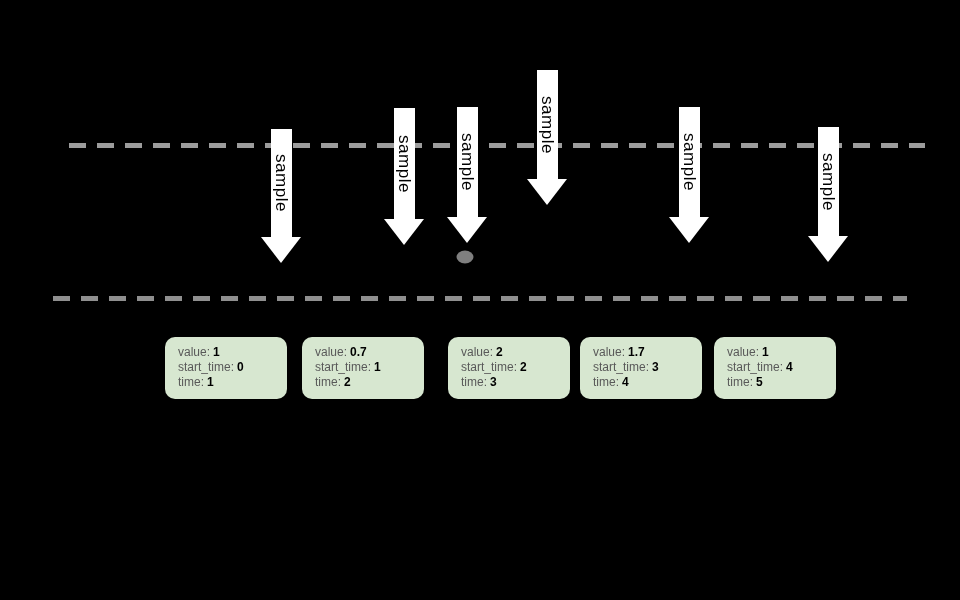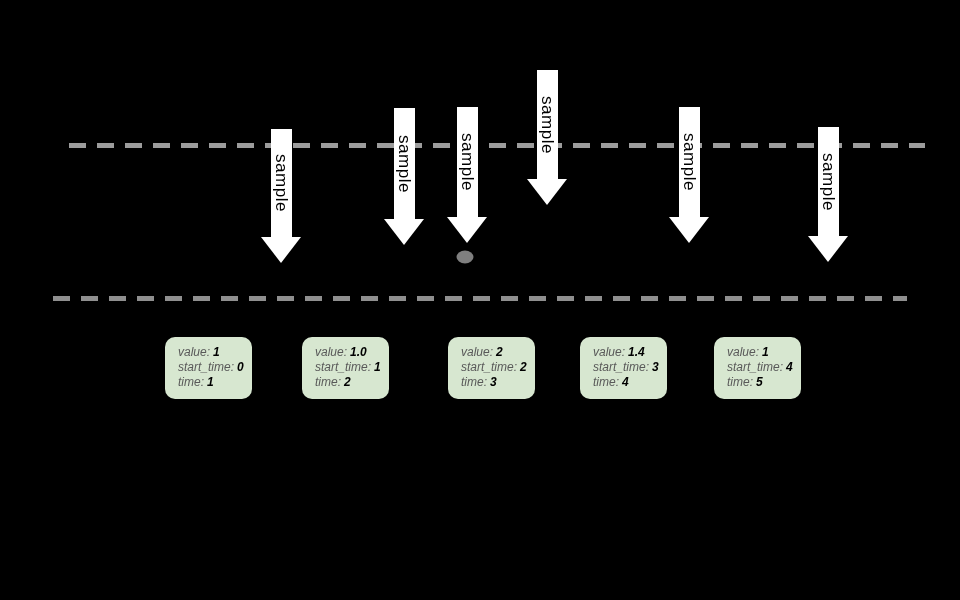--- a/index.html
+++ b/index.html
@@ -53,27 +53,26 @@
   .sample-dot {
     position: absolute;
     width: 17px;
     height: 13px;
     border-radius: 50%;
     transform: translate(-50%, -50%);
   }
   .record-box {
     position: absolute;
     top: 337px;
-    width: 87px;
+    width: 122px;
     height: 62px;
     box-sizing: border-box;
     border-radius: 10px;
     background: var(--record-bg, #d7e7d0);
     padding: 8px 6px 0 13px;
-    font-style: italic;
   }
   .record-line {
     font-size: 12px;
     line-height: 15px;
     white-space: nowrap;
   }
   .field-label {
     color: var(--record-label, #595959);
   }
   .field-value {
@@ -127,31 +126,31 @@
       </div>
     </div>
   <div class="sample-dot" style="left: 465px; top: 257px; background: rgb(127, 127, 127);"></div>
   <div id="records-group">
       <div class="record-box" style="left: 165px;">
         <div class="record-line"><span class="field-label">value:</span><span class="field-value">1</span></div>
         <div class="record-line"><span class="field-label">start_time:</span><span class="field-value">0</span></div>
         <div class="record-line"><span class="field-label">time:</span><span class="field-value">1</span></div>
       </div>
       <div class="record-box" style="left: 302px;">
-        <div class="record-line"><span class="field-label">value:</span><span class="field-value">1.0</span></div>
+        <div class="record-line"><span class="field-label">value:</span><span class="field-value">0.7</span></div>
         <div class="record-line"><span class="field-label">start_time:</span><span class="field-value">1</span></div>
         <div class="record-line"><span class="field-label">time:</span><span class="field-value">2</span></div>
       </div>
       <div class="record-box" style="left: 448px;">
         <div class="record-line"><span class="field-label">value:</span><span class="field-value">2</span></div>
         <div class="record-line"><span class="field-label">start_time:</span><span class="field-value">2</span></div>
         <div class="record-line"><span class="field-label">time:</span><span class="field-value">3</span></div>
       </div>
       <div class="record-box" style="left: 580px;">
-        <div class="record-line"><span class="field-label">value:</span><span class="field-value">1.4</span></div>
+        <div class="record-line"><span class="field-label">value:</span><span class="field-value">1.7</span></div>
         <div class="record-line"><span class="field-label">start_time:</span><span class="field-value">3</span></div>
         <div class="record-line"><span class="field-label">time:</span><span class="field-value">4</span></div>
       </div>
       <div class="record-box" style="left: 714px;">
         <div class="record-line"><span class="field-label">value:</span><span class="field-value">1</span></div>
         <div class="record-line"><span class="field-label">start_time:</span><span class="field-value">4</span></div>
         <div class="record-line"><span class="field-label">time:</span><span class="field-value">5</span></div>
       </div>
     </div>
 </div>

